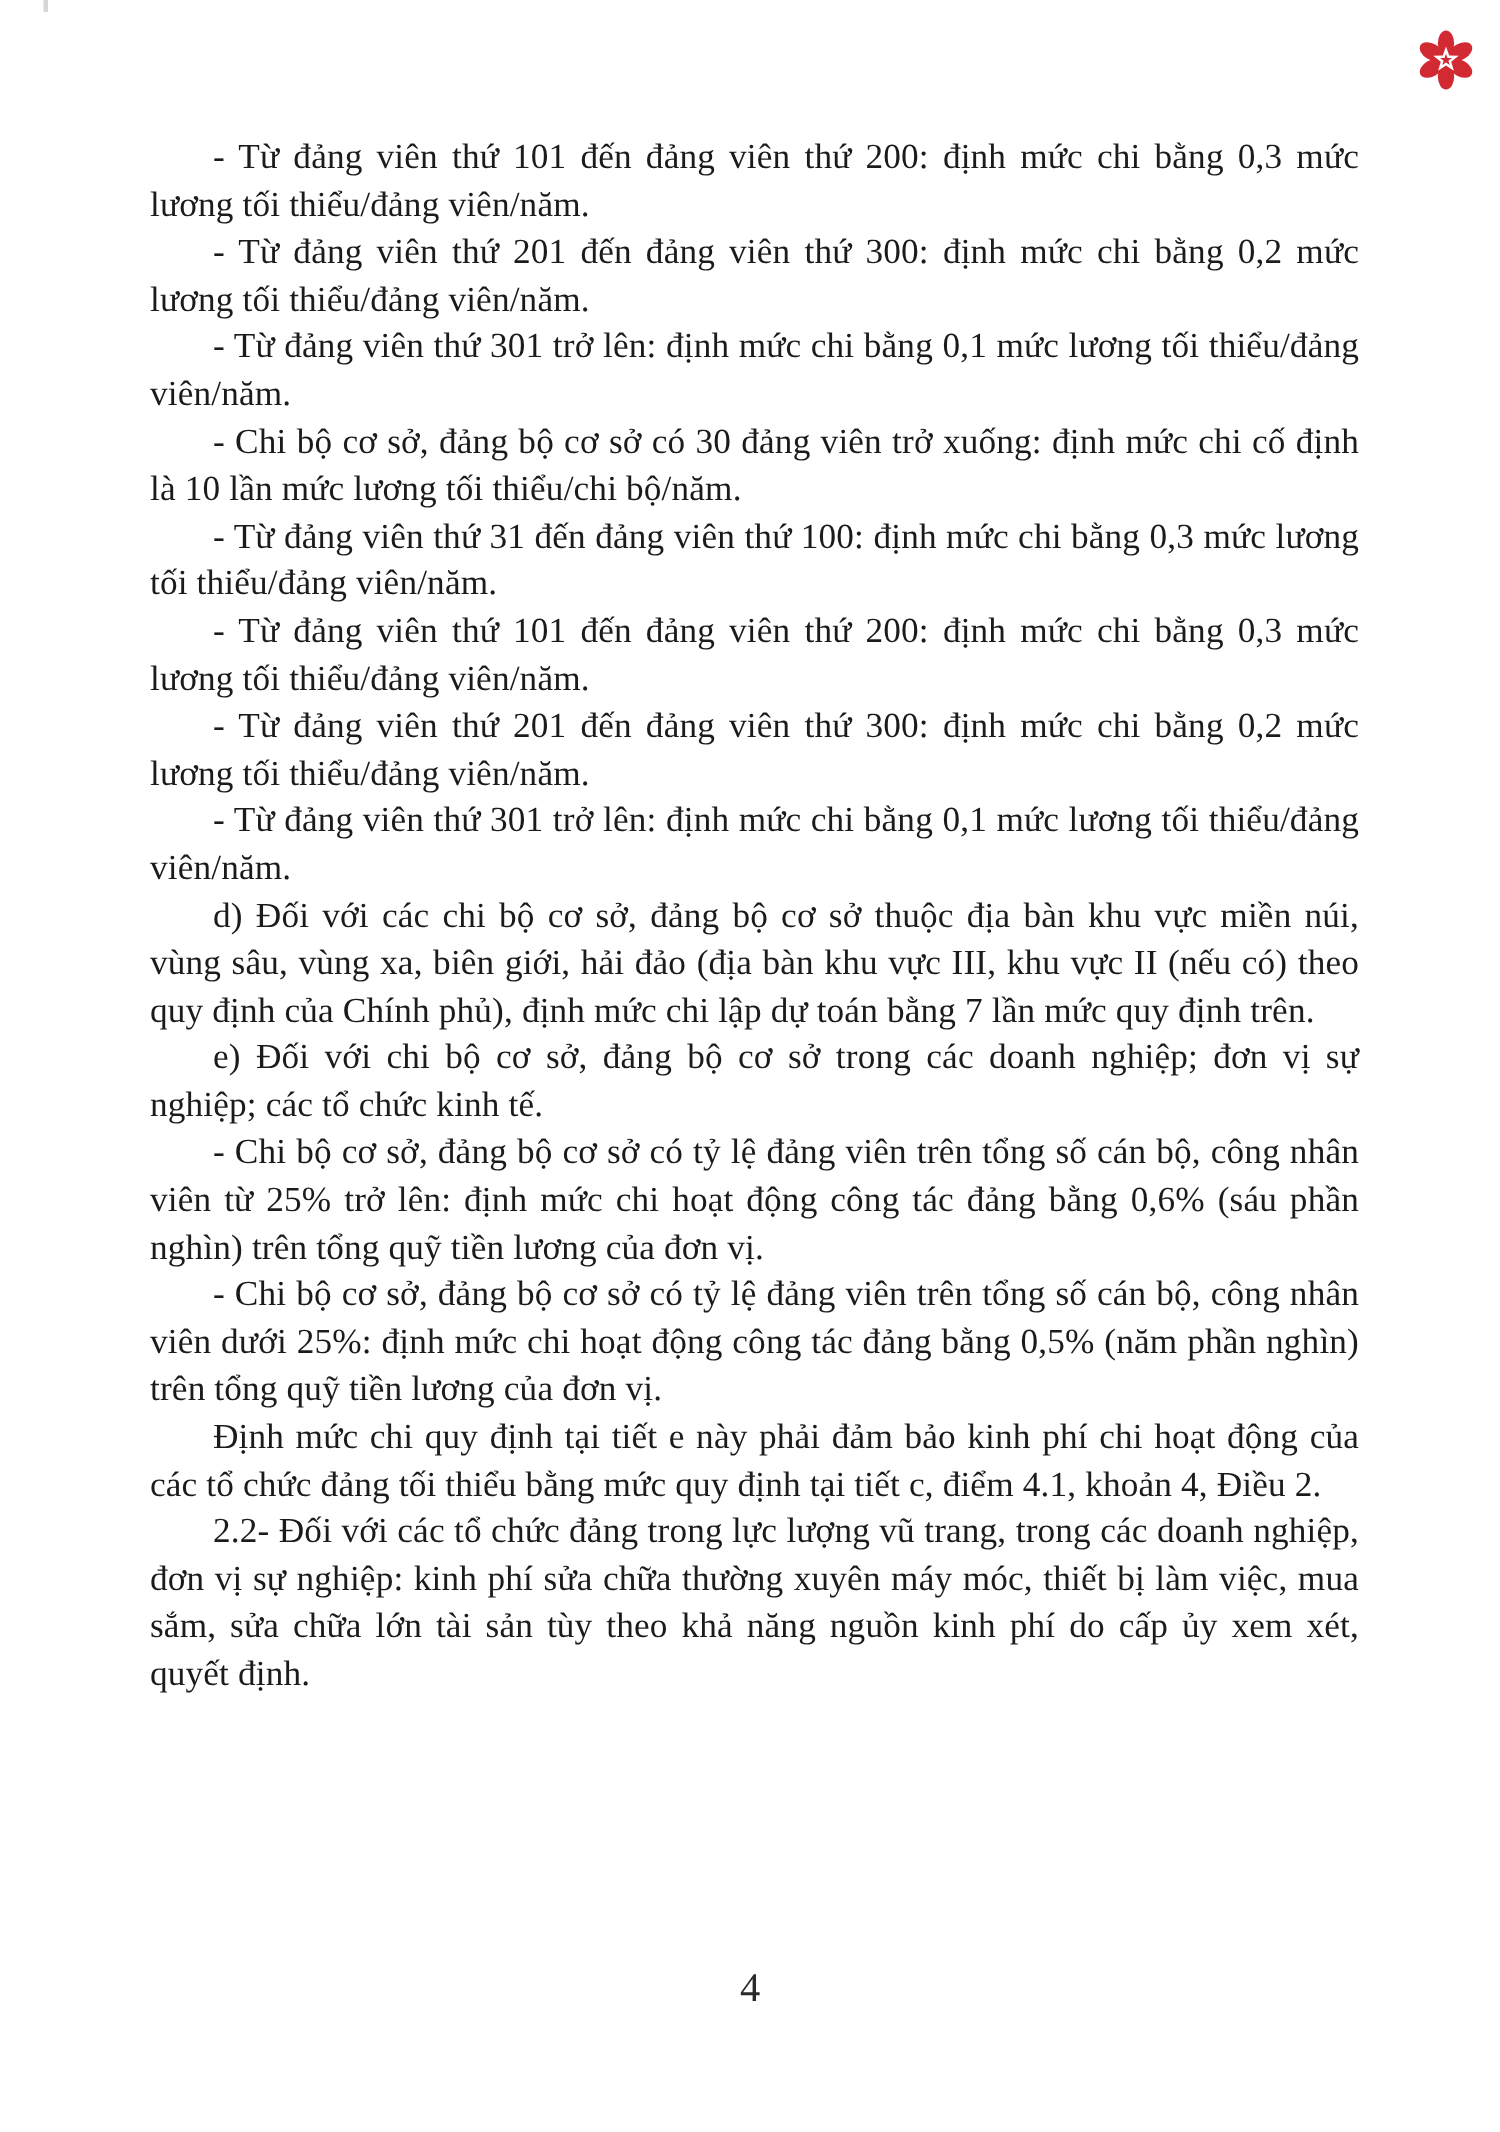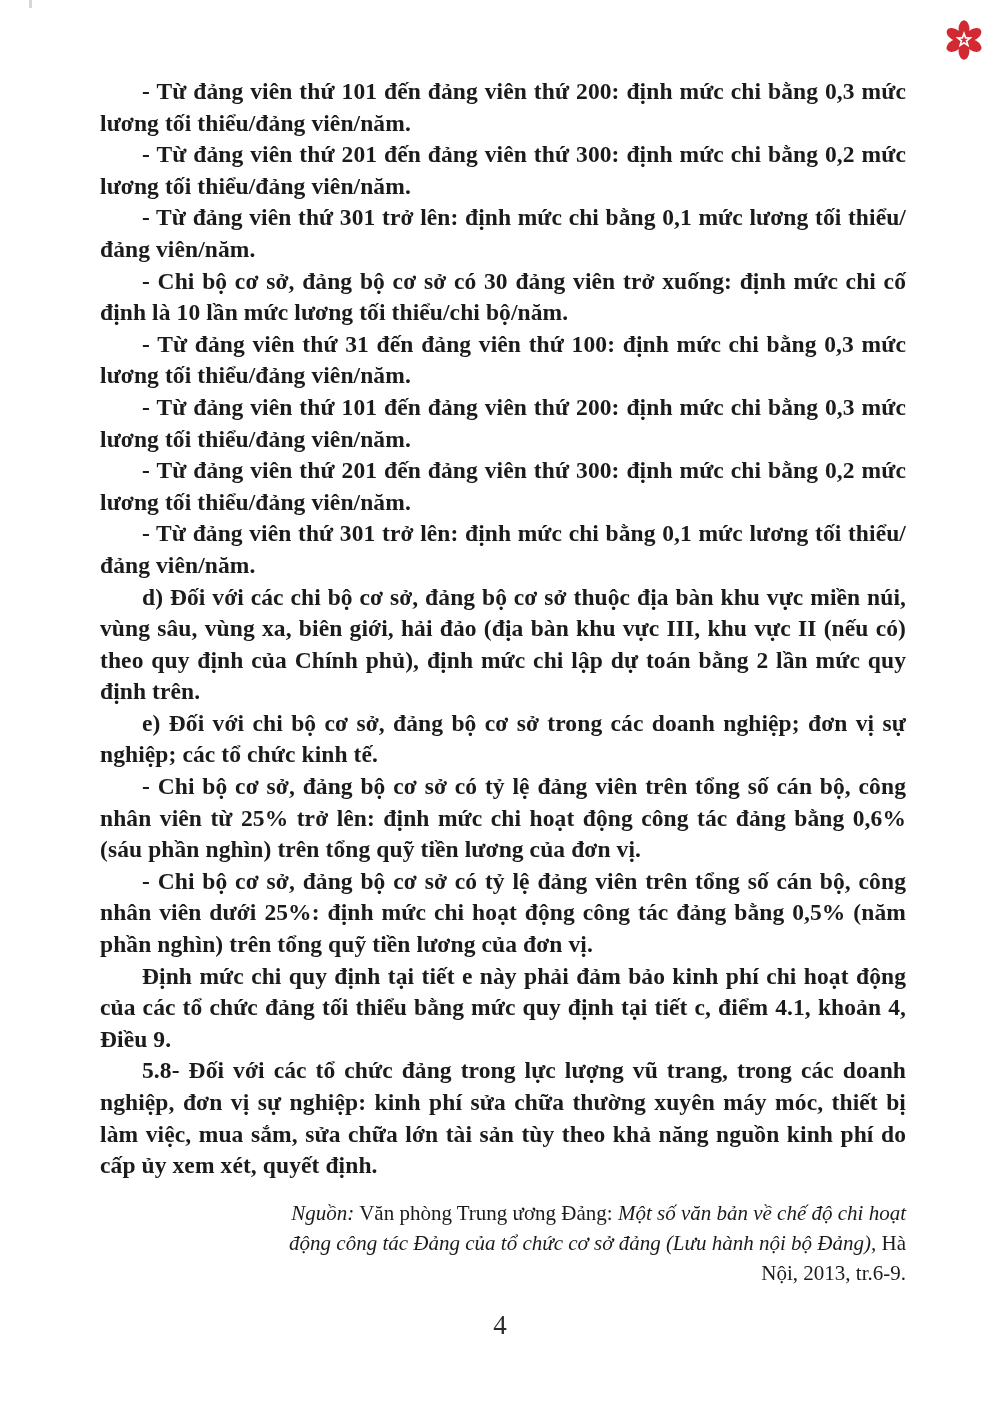--- a/index.html
+++ b/index.html
@@ -18,27 +18,26 @@
   .artifact {
     position: absolute; left: 29px; top: 0;
     width: 3px; height: 8px;
     background: #b5b5b5; opacity: .55;
   }
   .ornament {
     position: absolute; top: 19px; right: 15px;
     width: 42px; height: 42px;
   }
   .doc-body {
-    position: absolute; left: 100px; top: 76px;
+    position: absolute; left: 100px; top: 90px;
     width: 806px;
     font-size: 23.5px;
     line-height: 31.6px;
     text-align: justify;
     letter-spacing: 0.1px;
-    font-weight: bold;
   }
   .para { margin: 0; text-indent: 42px; }
   .source {
     position: absolute; right: 94px; top: 1198px;
     width: 620px;
     text-align: right;
     font-size: 21px;
     line-height: 30px;
   }
   .it { font-style: italic; }
@@ -74,27 +73,24 @@
 
   <main class="doc-body">
     <p class="para">- Từ đảng viên thứ 101 đến đảng viên thứ 200: định mức chi bằng 0,3 mức lương tối thiểu/đảng viên/năm.</p>
     <p class="para">- Từ đảng viên thứ 201 đến đảng viên thứ 300: định mức chi bằng 0,2 mức lương tối thiểu/đảng viên/năm.</p>
     <p class="para">- Từ đảng viên thứ 301 trở lên: định mức chi bằng 0,1 mức lương tối thiểu/đảng viên/năm.</p>
     <p class="para">- Chi bộ cơ sở, đảng bộ cơ sở có 30 đảng viên trở xuống: định mức chi cố định là 10 lần mức lương tối thiểu/chi bộ/năm.</p>
     <p class="para">- Từ đảng viên thứ 31 đến đảng viên thứ 100: định mức chi bằng 0,3 mức lương tối thiểu/đảng viên/năm.</p>
     <p class="para">- Từ đảng viên thứ 101 đến đảng viên thứ 200: định mức chi bằng 0,3 mức lương tối thiểu/đảng viên/năm.</p>
     <p class="para">- Từ đảng viên thứ 201 đến đảng viên thứ 300: định mức chi bằng 0,2 mức lương tối thiểu/đảng viên/năm.</p>
     <p class="para">- Từ đảng viên thứ 301 trở lên: định mức chi bằng 0,1 mức lương tối thiểu/đảng viên/năm.</p>
-    <p class="para">d) Đối với các chi bộ cơ sở, đảng bộ cơ sở thuộc địa bàn khu vực miền núi, vùng sâu, vùng xa, biên giới, hải đảo (địa bàn khu vực III, khu vực II (nếu có) theo quy định của Chính phủ), định mức chi lập dự toán bằng 2 lần mức quy định trên.</p>
+    <p class="para">d) Đối với các chi bộ cơ sở, đảng bộ cơ sở thuộc địa bàn khu vực miền núi, vùng sâu, vùng xa, biên giới, hải đảo (địa bàn khu vực III, khu vực II (nếu có) theo quy định của Chính phủ), định mức chi lập dự toán bằng 7 lần mức quy định trên.</p>
     <p class="para">e) Đối với chi bộ cơ sở, đảng bộ cơ sở trong các doanh nghiệp; đơn vị sự nghiệp; các tổ chức kinh tế.</p>
     <p class="para">- Chi bộ cơ sở, đảng bộ cơ sở có tỷ lệ đảng viên trên tổng số cán bộ, công nhân viên từ 25% trở lên: định mức chi hoạt động công tác đảng bằng 0,6% (sáu phần nghìn) trên tổng quỹ tiền lương của đơn vị.</p>
     <p class="para">- Chi bộ cơ sở, đảng bộ cơ sở có tỷ lệ đảng viên trên tổng số cán bộ, công nhân viên dưới 25%: định mức chi hoạt động công tác đảng bằng 0,5% (năm phần nghìn) trên tổng quỹ tiền lương của đơn vị.</p>
-    <p class="para">Định mức chi quy định tại tiết e này phải đảm bảo kinh phí chi hoạt động của các tổ chức đảng tối thiểu bằng mức quy định tại tiết c, điểm 4.1, khoản 4, Điều 9.</p>
-    <p class="para">5.8- Đối với các tổ chức đảng trong lực lượng vũ trang, trong các doanh nghiệp, đơn vị sự nghiệp: kinh phí sửa chữa thường xuyên máy móc, thiết bị làm việc, mua sắm, sửa chữa lớn tài sản tùy theo khả năng nguồn kinh phí do cấp ủy xem xét, quyết định.</p>
+    <p class="para">Định mức chi quy định tại tiết e này phải đảm bảo kinh phí chi hoạt động của các tổ chức đảng tối thiểu bằng mức quy định tại tiết c, điểm 4.1, khoản 4, Điều 2.</p>
+    <p class="para">2.2- Đối với các tổ chức đảng trong lực lượng vũ trang, trong các doanh nghiệp, đơn vị sự nghiệp: kinh phí sửa chữa thường xuyên máy móc, thiết bị làm việc, mua sắm, sửa chữa lớn tài sản tùy theo khả năng nguồn kinh phí do cấp ủy xem xét, quyết định.</p>
   </main>
 
-  <div class="source">
-    <span class="it">Nguồn:</span><span> Văn phòng Trung ương Đảng: </span><span class="it">Một số văn bản về chế độ chi hoạt động công tác Đảng của tổ chức cơ sở đảng (Lưu hành nội bộ Đảng),</span><span> Hà Nội, 2013, tr.6-9.</span>
-  </div>
 
   <div class="pagenum">4</div>
 
 </div>
 
 </body></html>

